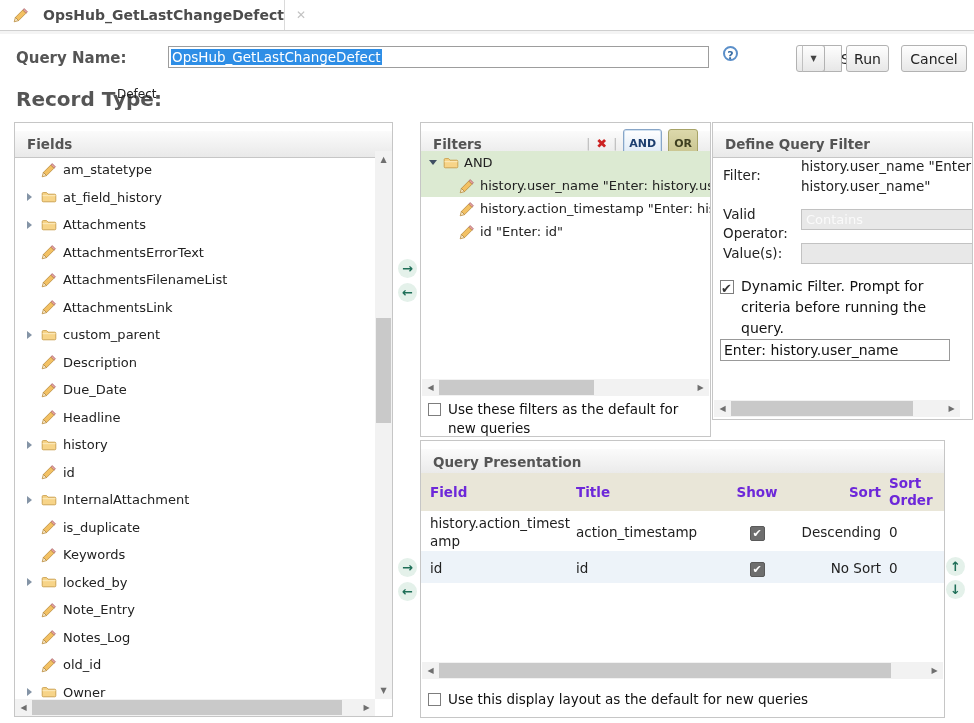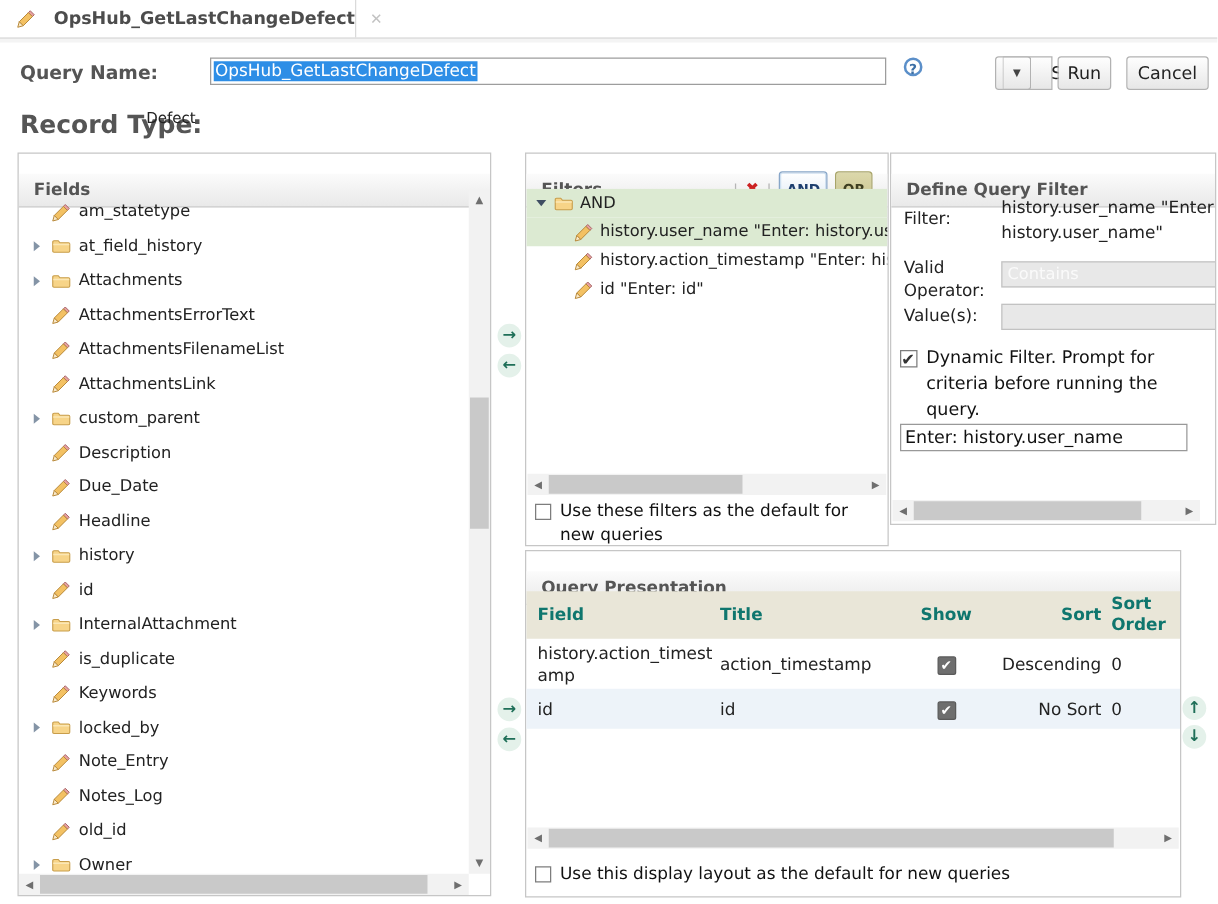--- a/index.html
+++ b/index.html
@@ -27,21 +27,21 @@
          text-align:center; cursor:pointer; }
   .btn-save   { left:796px; width:28px; border-radius:3px 0 0 3px;padding-left:44px; }
   .btn-caret  { left:802px; width:23px; border-left:1px solid #c0c0c0; border-radius:0 3px 3px 0; font-size:8px; color:#444; }
   .btn-run    { left:846px; width:43px; }
   .btn-cancel { left:901px; width:66px; }
   .rt-label { position:absolute; left:16px; top:87px; font-size:20px; font-weight:bold; color:#555; }
   .rt-value { position:absolute; left:117px; top:87px; font-size:12px; color:#222; }
 
   
   .panel { position:absolute; background:#fff; border:1px solid #c6c6c6; overflow:hidden; }
-  .panel-header { position:absolute; top:16px; left:0; right:0; height:27px; line-height:26px;
+  .panel-header { position:absolute; top:8px; left:0; right:0; height:27px; line-height:26px;
                   background:linear-gradient(#fbfbfb,#e9e9e9); border-bottom:1px solid #c6c6c6;
                   font-weight:bold; font-size:13.5px; color:#555; padding:0 12px; display:flex; align-items:center; }
   #fields-panel       { left:14px;  top:122px; width:379px; height:595px; }
   #filters-panel      { left:420px; top:122px; width:291px; height:315px; }
   #define-panel       { left:712px; top:122px; width:261px; height:298px; }
   #presentation-panel { left:420px; top:440px; width:525px; height:278px; }
 
   
   .hscroll { position:absolute; height:17px; background:#f2f2f2; display:flex; align-items:stretch; }
   .vscroll { position:absolute; width:17px;  background:#f2f2f2; }
@@ -89,21 +89,21 @@
   #dp-val-input { top:120px; }
   #dp-dynamic { top:153px; font-size:14px; line-height:21px; }
   #dp-dynamic .cb { margin-top:4px; width:14px; height:14px; }
   .cb.checked::before { content:"✔"; position:absolute; top:-3px; left:0px; font-size:13px; color:#333; }
   #dp-prompt { position:absolute; left:7px; top:216px; width:230px; height:22px; border:1px solid #999; font-family:inherit; font-size:14px; color:#111; padding:4px 3px; background:#fff; }
   #define-hscroll { left:1px; top:277px; width:246px; }
 
   
   #qp-table { position:absolute; top:32px; left:0; right:0; }
   .qp-row { display:flex; align-items:center; padding-left:9px; }
-  .qp-head { background:#e9e6d8; min-height:38px; font-weight:bold; color:#0f766e; }
+  .qp-head { background:#e9e6d8; min-height:38px; font-weight:bold; color:#6d28d9; }
   .qp-head .qcell { line-height:17px; }
   .qcell { font-size:13.5px; flex:none; }
   .c-field { width:146px; word-break:break-all; line-height:18px; }
   .c-title { width:146px; }
   .c-show  { width:70px; text-align:center; }
   .c-sort  { width:89px; text-align:right; }
   .c-order { width:55px; padding-left:8px; }
   .qp-r { min-height:32px; padding-top:3px; padding-bottom:1px; }
   .qp-r.alt { background:#edf3f9; }
   .cb-dark { display:inline-block; width:15px; height:15px; background:#6e6e6e; border:1px solid #5a5a5a; border-radius:2px; color:#fff; font-size:11px; line-height:14px; text-align:center; cursor:pointer; }

